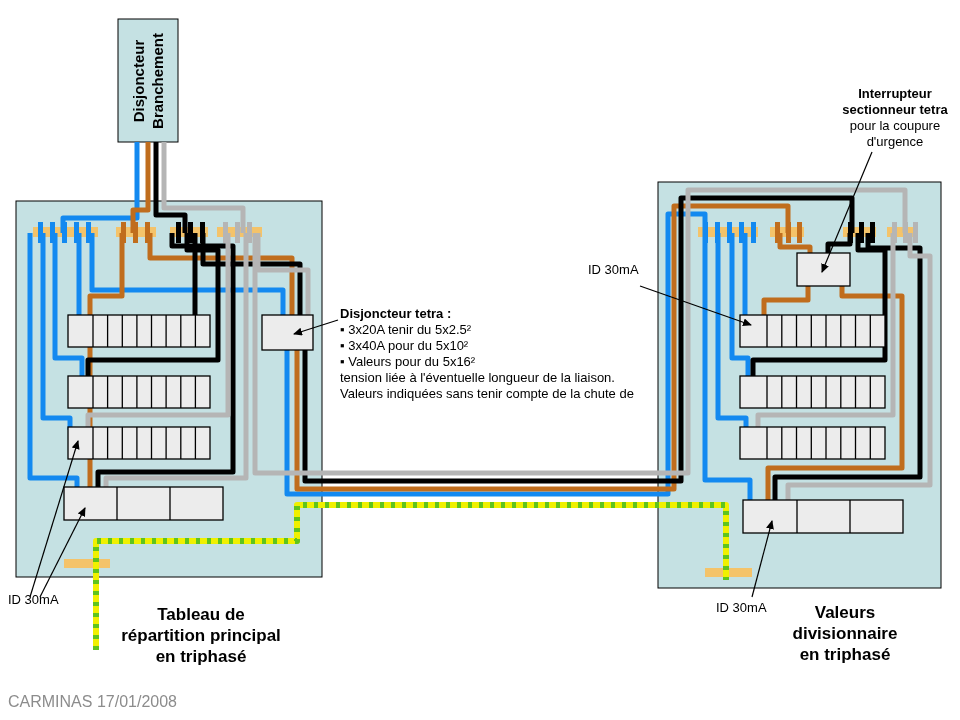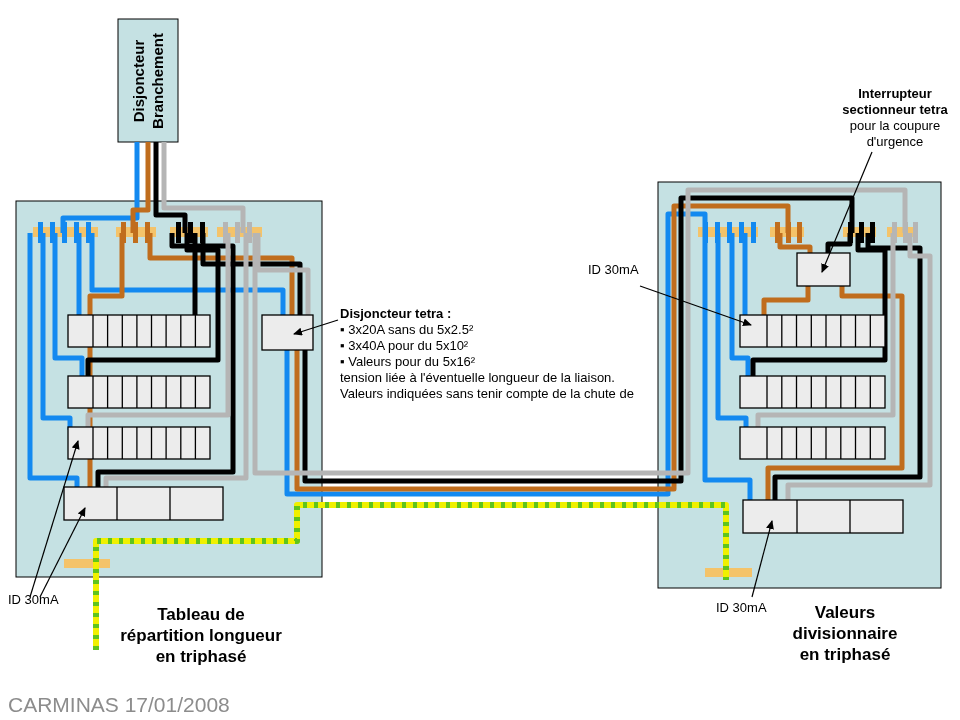--- a/index.html
+++ b/index.html
@@ -7,21 +7,21 @@
          font-family:"Liberation Sans",sans-serif;color:#000;}
   .stage svg{position:absolute;left:0;top:0;}
   .lbl{position:absolute;font-size:13px;line-height:16px;white-space:nowrap;}
   .b{font-weight:bold;}
   .ctr{text-align:center;white-space:normal;}
   .title{position:absolute;font-weight:bold;font-size:17px;line-height:21px;text-align:center;width:200px;}
   .dbbox{position:absolute;left:118px;top:19px;width:60px;height:123px;
          display:flex;align-items:center;justify-content:center;}
   .dbbox .rot{transform:rotate(-90deg);white-space:nowrap;font-weight:bold;
               font-size:15px;line-height:19px;text-align:center;}
-  .footer{position:absolute;left:8px;top:693px;font-size:21px;color:#8c8c8c;}
+  .footer{position:absolute;left:8px;top:693px;font-size:16px;color:#8c8c8c;}
 </style>
 </head>
 <body>
 
 <div class="stage">
 
 <svg width="960" height="720" viewBox="0 0 960 720">
   <defs>
     <marker id="arw" markerWidth="10" markerHeight="8" refX="8" refY="4" orient="auto" markerUnits="userSpaceOnUse">
       <path d="M0,0 L9,4 L0,8 z" fill="#000"></path>
@@ -180,30 +180,30 @@
     <div>pour la coupure</div>
     <div>d'urgence</div>
   </div>
 
   <div class="lbl" style="left:588px;top:262px;">ID 30mA</div>
   <div class="lbl" style="left:8px;top:592px;">ID 30mA</div>
   <div class="lbl" style="left:716px;top:600px;">ID 30mA</div>
 
   <div class="lbl" style="left:340px;top:306px;">
     <div class="b">Disjoncteur tetra :</div>
-    <div>▪ 3x20A sans du 5x2.5²</div>
+    <div>▪ 3x20A tenir du 5x2.5²</div>
     <div>▪ 3x40A pour du 5x10²</div>
     <div>▪ Valeurs pour du 5x16²</div>
     <div>tension liée à l'éventuelle longueur de la liaison.</div>
     <div>Valeurs indiquées sans tenir compte de la chute de</div>
   </div>
 
   <div class="title" style="left:101px;top:604px;">
     <div>Tableau de</div>
-    <div>répartition longueur</div>
+    <div>répartition principal</div>
     <div>en triphasé</div>
   </div>
   <div class="title" style="left:745px;top:602px;">
     <div>Valeurs</div>
     <div>divisionnaire</div>
     <div>en triphasé</div>
   </div>
 
   <div class="footer">CARMINAS 17/01/2008</div>
 

